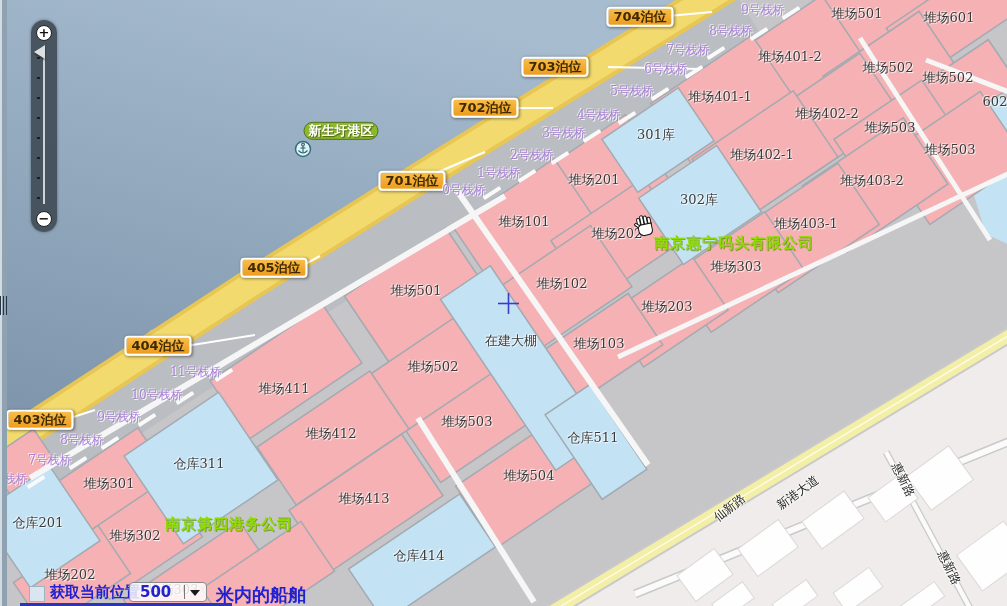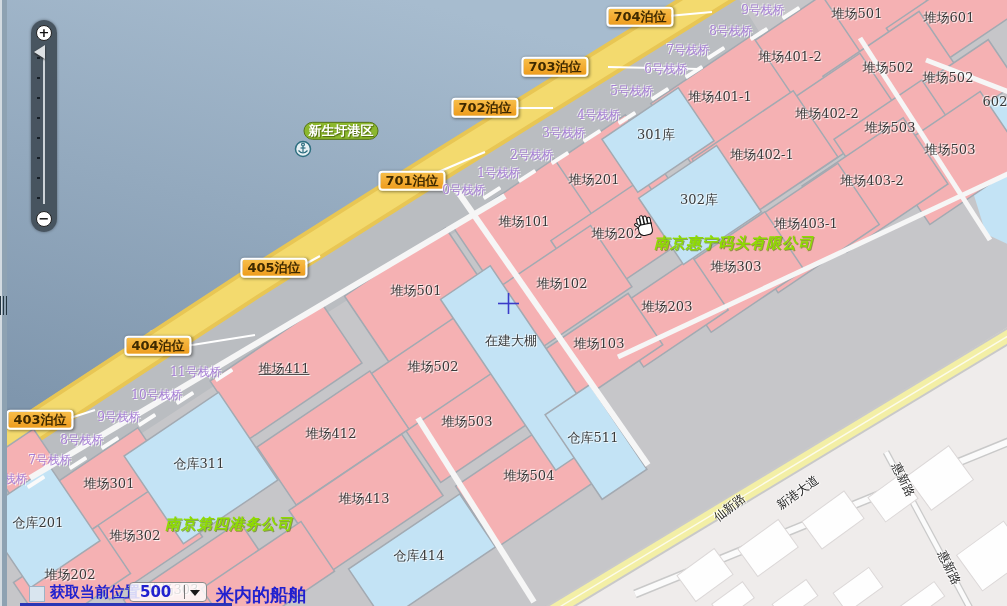--- a/index.html
+++ b/index.html
@@ -11,21 +11,21 @@
   .yard{font-family:"DejaVu Serif",serif;font-size:13px;color:#3a3a3a;
         text-shadow:1px 1px 1px rgba(255,255,255,.95),-1px -1px 1px rgba(255,255,255,.8);}
   .pier{font-size:12px;color:#a77fd6;font-family:"DejaVu Serif",serif;
         text-shadow:1px 1px 0 rgba(255,255,255,.9),-1px -1px 0 rgba(255,255,255,.7);}
   .berth{font-size:13px;font-weight:bold;color:#3f2a00;
          background:linear-gradient(#f7bd49,#ee9c1d);border:2px solid #fff;border-radius:4px;
          padding:1px 5px;box-shadow:1px 1px 3px rgba(0,0,0,.4);}
   .area{font-size:13px;font-weight:bold;color:#fff;background:#8cb82e;border:1px solid #55731a;
         border-radius:9px;padding:1px 4px;text-shadow:1px 1px 1px rgba(60,80,0,.8);}
   .company{font-size:15px;font-weight:bold;color:#8edc00;letter-spacing:1px;
-           text-shadow:1px 1px 0 rgba(90,120,0,.6);font-style:italic;}
+           text-shadow:1px 1px 0 rgba(90,120,0,.6);}
   .road{font-size:12px;color:#222;font-family:"DejaVu Serif",serif;
         text-shadow:1px 1px 0 #fff,-1px -1px 0 #fff;}
   
   #side-strip{position:absolute;left:0;top:0;width:7px;height:606px;z-index:4;
               background:linear-gradient(to right,#d3dbe1 0,#d3dbe1 2px,#8ea2b2 2px);}
   #side-grip{position:absolute;left:0;top:296px;width:7px;height:19px;
              background:repeating-linear-gradient(90deg,#243642 0,#243642 1px,transparent 1px,transparent 3px);}
   #zoom-slider{position:absolute;left:31px;top:20px;width:26px;height:212px;z-index:4;
                background:rgba(66,78,88,.93);border-radius:13px;box-shadow:0 0 3px rgba(0,0,0,.4);}
   .zoom-btn{position:absolute;left:5px;width:16px;height:16px;border-radius:50%;background:#fff;
@@ -232,21 +232,21 @@
       <span class="lbl yard" style="left: 699px; top: 200px;">302库</span>
       <span class="lbl yard" style="left: 524px; top: 222px;">堆场101</span>
       <span class="lbl yard" style="left: 617px; top: 234px;">堆场202</span>
       <span class="lbl yard" style="left: 736px; top: 267px;">堆场303</span>
       <span class="lbl yard" style="left: 562px; top: 284px;">堆场102</span>
       <span class="lbl yard" style="left: 667px; top: 307px;">堆场203</span>
       <span class="lbl yard" style="left: 599px; top: 344px;">堆场103</span>
       <span class="lbl yard" style="left: 416px; top: 291px;">堆场501</span>
       <span class="lbl yard" style="left: 511px; top: 341px;">在建大棚</span>
       <span class="lbl yard" style="left: 433px; top: 367px;">堆场502</span>
-      <span class="lbl yard" style="left: 284px; top: 369px; text-decoration: underline;">堆场411</span>
+      <span class="lbl yard" style="left: 284px; top: 389px;">堆场411</span>
       <span class="lbl yard" style="left: 467px; top: 422px;">堆场503</span>
       <span class="lbl yard" style="left: 593px; top: 438px;">仓库511</span>
       <span class="lbl yard" style="left: 331px; top: 434px;">堆场412</span>
       <span class="lbl yard" style="left: 199px; top: 464px;">仓库311</span>
       <span class="lbl yard" style="left: 109px; top: 484px;">堆场301</span>
       <span class="lbl yard" style="left: 38px; top: 523px;">仓库201</span>
       <span class="lbl yard" style="left: 135px; top: 536px;">堆场302</span>
       <span class="lbl yard" style="left: 364px; top: 499px;">堆场413</span>
       <span class="lbl yard" style="left: 529px; top: 476px;">堆场504</span>
       <span class="lbl yard" style="left: 419px; top: 556px;">仓库414</span>

